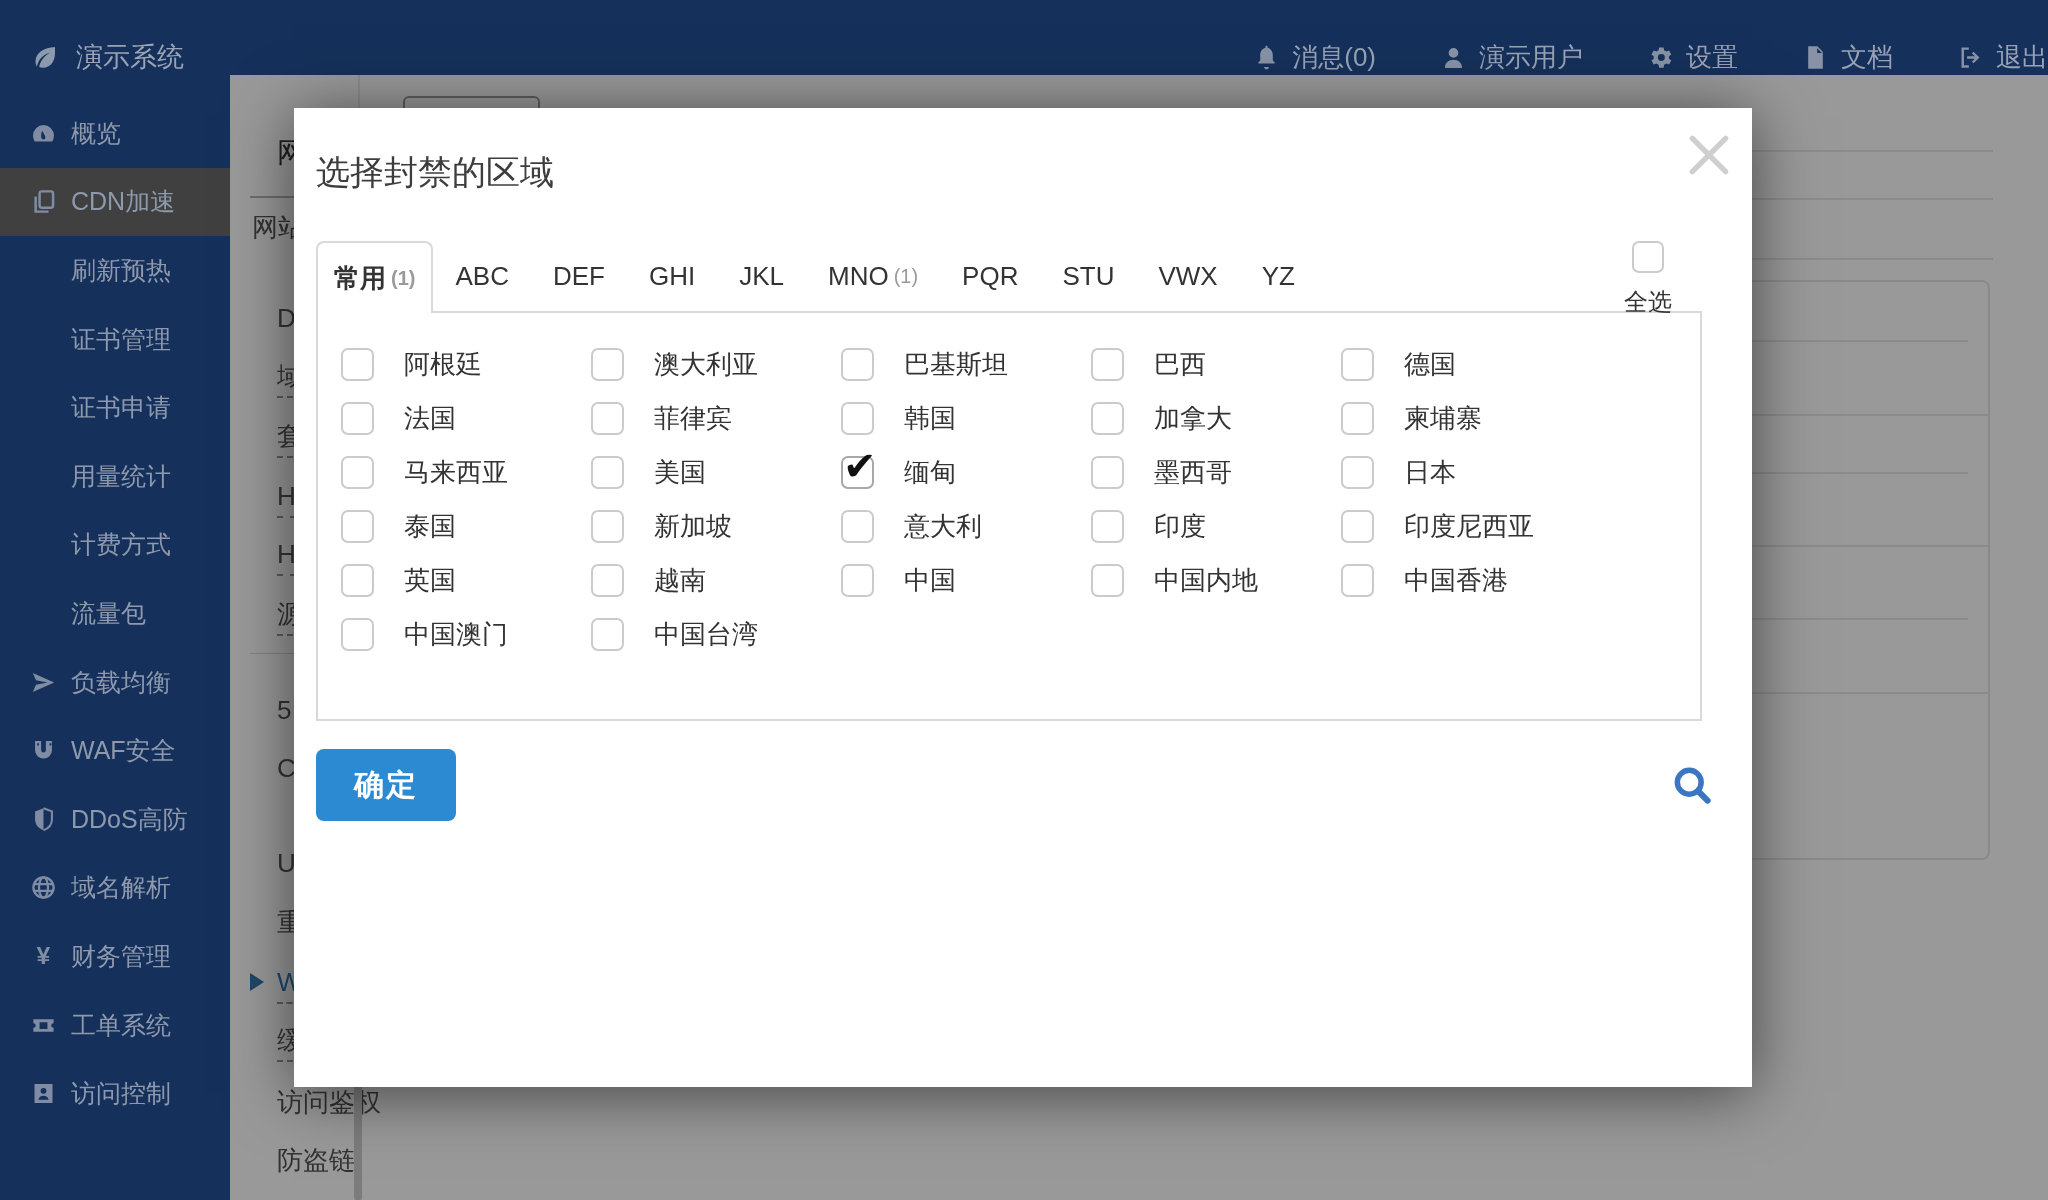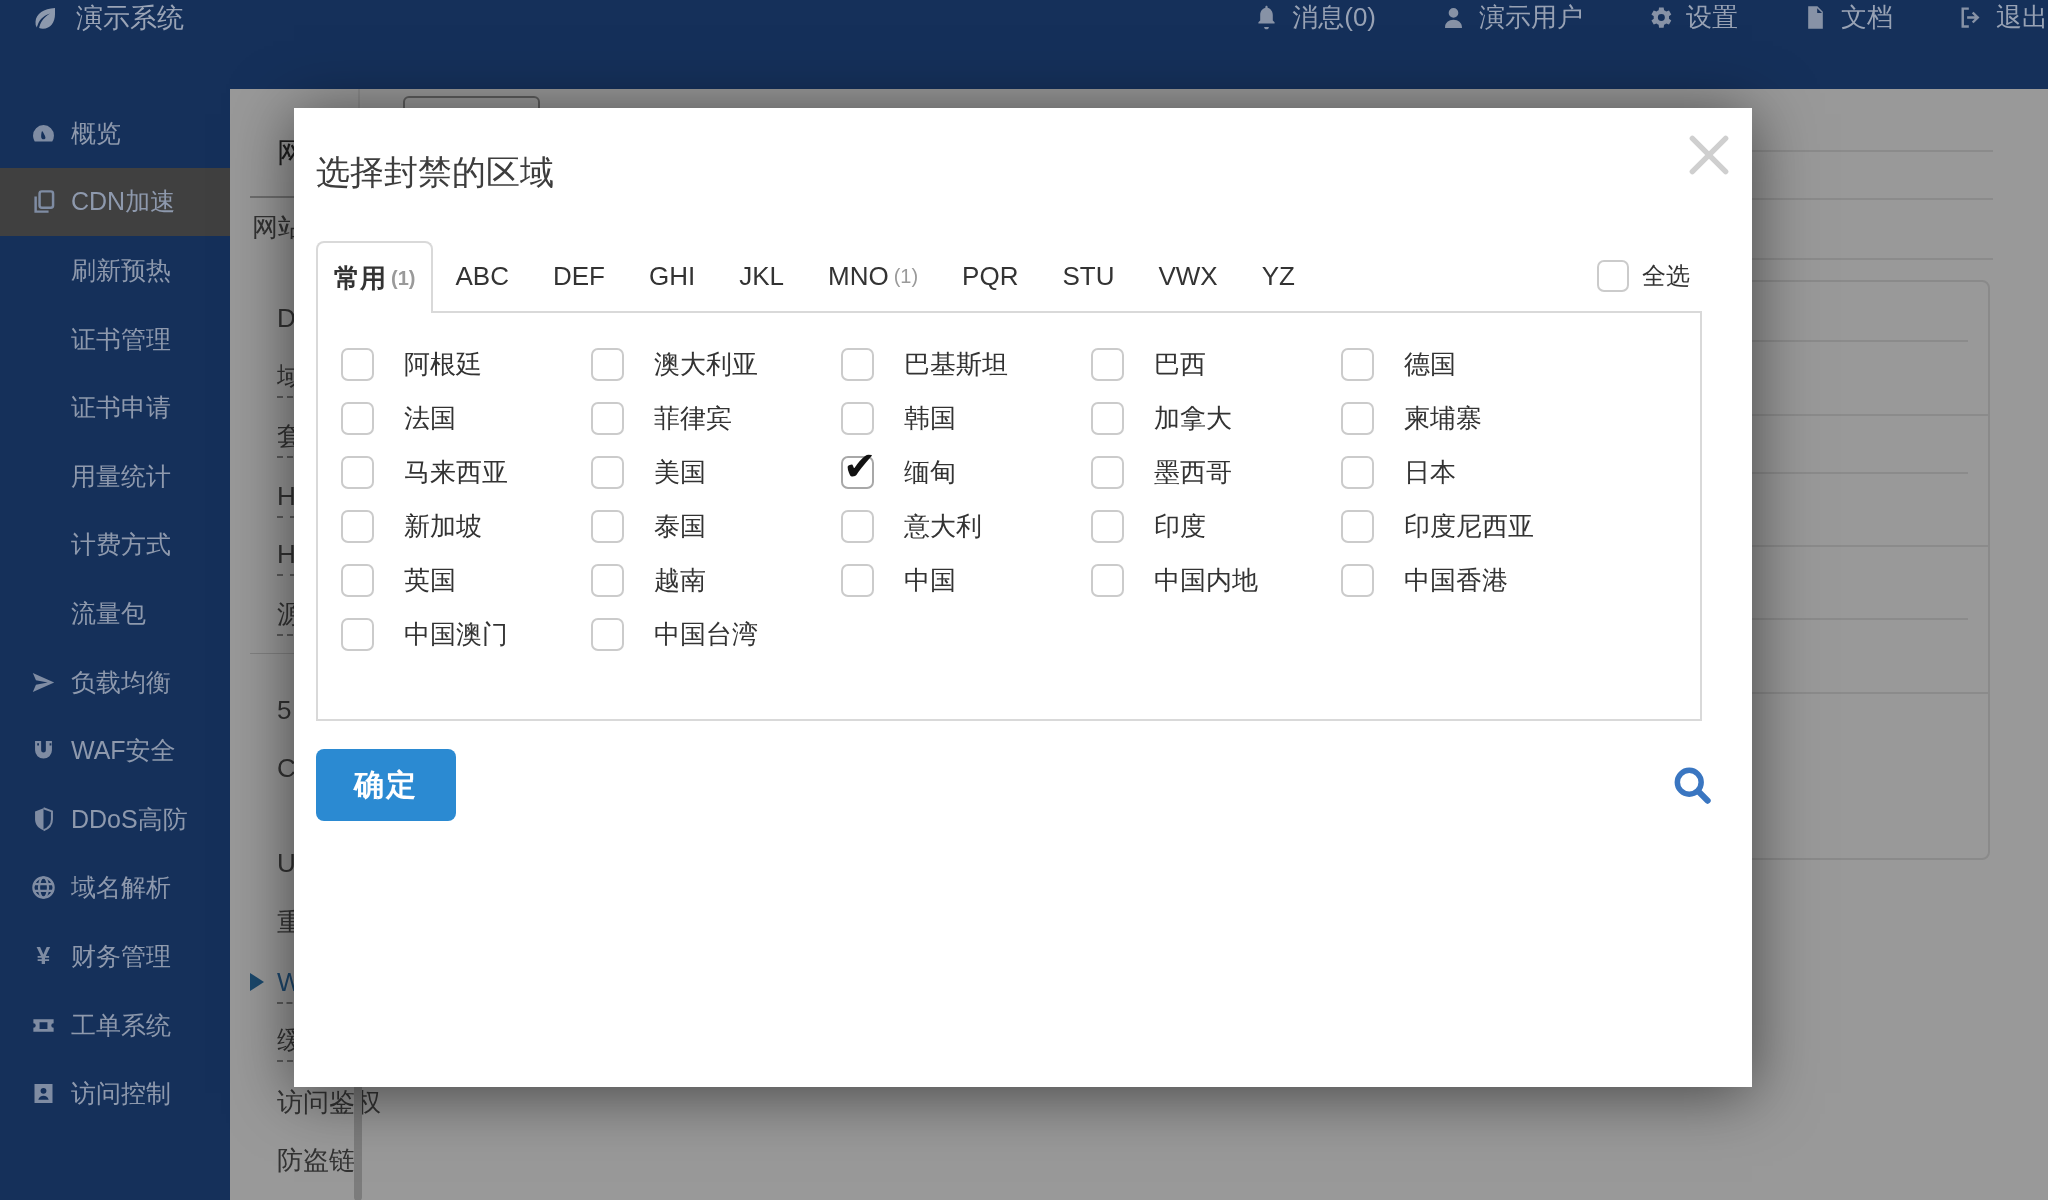--- a/index.html
+++ b/index.html
@@ -1,21 +1,21 @@
 <!DOCTYPE html>
 <html><head>
 <meta charset="utf-8">
 <style>
   * { margin:0; padding:0; box-sizing:border-box; }
   html,body { width:2048px; height:1200px; overflow:hidden;
     font-family:"Liberation Sans","DejaVu Sans",sans-serif; background:#fff; }
 
   
-  .topbar { position:absolute; left:0; top:0; width:2048px; height:89px;
-    background:#15305A; display:flex; align-items:flex-start; z-index:30; }
+  .topbar { position:absolute; left:0; top:0; width:2048px; height:75px;
+    background:#15305A; display:flex; align-items:flex-end; z-index:30; }
   .brand { display:flex; align-items:center; gap:16px; padding-left:30px;
     color:#9AA4B6; font-size:27px; font-weight:500; }
   .brand .ic { width:30px; height:30px; color:#8D99AD; }
   .tb-items { margin-left:auto; display:flex; align-items:center; gap:64px; }
   .tb-item { display:flex; align-items:center; gap:12px; color:#98A2B4; font-size:26px; cursor:pointer; }
   .tb-item .ic { width:27px; height:27px; color:#8792A6; }
 
   
   .sidebar { position:absolute; left:0; top:75px; width:230px; height:1125px;
     background:#15305A; z-index:25; padding-top:24px; }
@@ -55,22 +55,22 @@
   .close-x { position:absolute; top:22px; right:18px; width:50px; height:50px;
     color:#cfcfcf; cursor:pointer; }
 
   .tabs-row { margin-top:45px; height:72px; display:flex; align-items:stretch;
     border-bottom:2px solid #d9d9d9; width:1386px; }
   .tab { display:flex; align-items:center; padding:0 22px; font-size:26px; color:#333;
     cursor:pointer; position:relative; }
   .tab .cnt { font-size:20px; color:#9a9a9a; margin-left:5px; }
   .tab.active { font-weight:bold; background:#fff; border:2px solid #d9d9d9;
     border-bottom:none; border-radius:8px 8px 0 0; margin-bottom:-2px; padding:0 16px; }
-  .select-all { margin-left:auto; margin-right:12px; display:flex; align-items:center;
-    gap:13px; font-size:24px; color:#333; cursor:pointer; }
+  .select-all { margin-left:auto; margin-right:30px; display:flex; align-items:center;
+    gap:13px; font-size:24px; color:#333; cursor:pointer;flex-direction:column; }
 
   .cb { width:33px; height:33px; border:2px solid #cbcbcb; border-radius:7px;
     background:#fff; position:relative; flex:none; }
   .cb.checked { border-color:#a8a8a8; }
   .cb .check { position:absolute; left:0px; top:-12px; font-size:40px; line-height:40px;
     color:#111; font-weight:bold; }
 
   .grid-box { width:1386px; height:408px; border:2px solid #d9d9d9; border-top:none;
     padding:24px 0 0 23px; display:flex; flex-wrap:wrap; align-content:flex-start; }
   .country { width:250px; height:54px; display:flex; align-items:center; cursor:pointer; }
@@ -347,25 +347,25 @@
       <div class="country">
         <span class="cb"></span>
         <span class="lbl">墨西哥</span>
       </div>
       <div class="country">
         <span class="cb"></span>
         <span class="lbl">日本</span>
       </div>
       <div class="country">
         <span class="cb"></span>
+        <span class="lbl">泰国</span>
+      </div>
+      <div class="country">
+        <span class="cb"></span>
         <span class="lbl">新加坡</span>
-      </div>
-      <div class="country">
-        <span class="cb"></span>
-        <span class="lbl">泰国</span>
       </div>
       <div class="country">
         <span class="cb"></span>
         <span class="lbl">意大利</span>
       </div>
       <div class="country">
         <span class="cb"></span>
         <span class="lbl">印度</span>
       </div>
       <div class="country">

